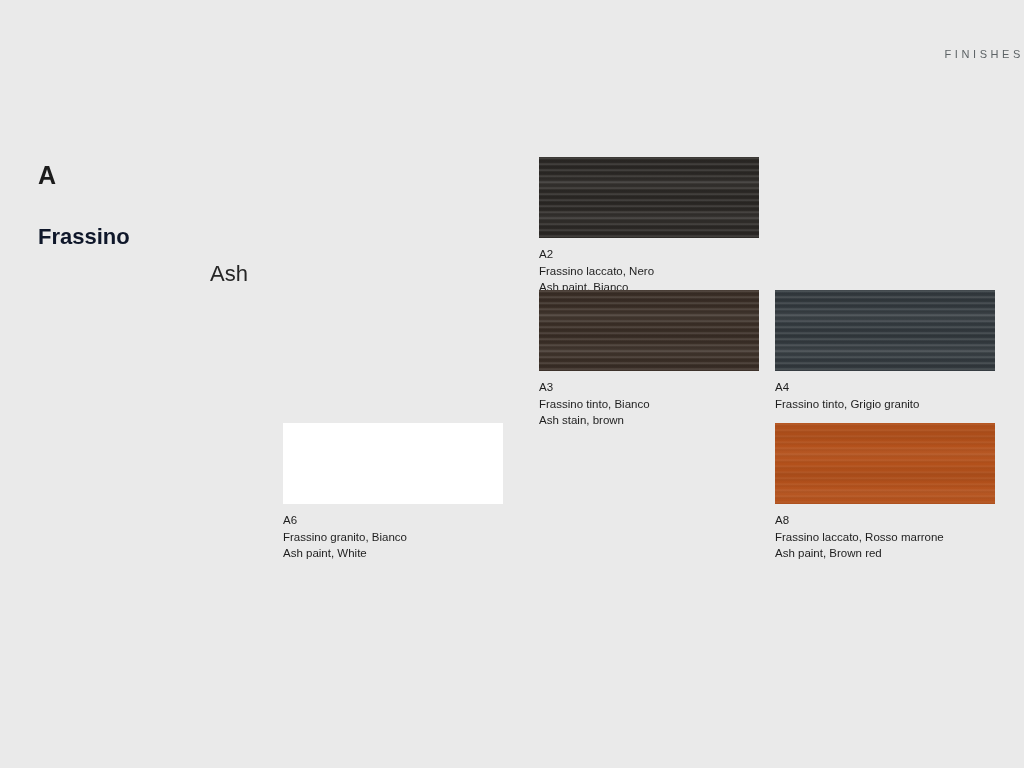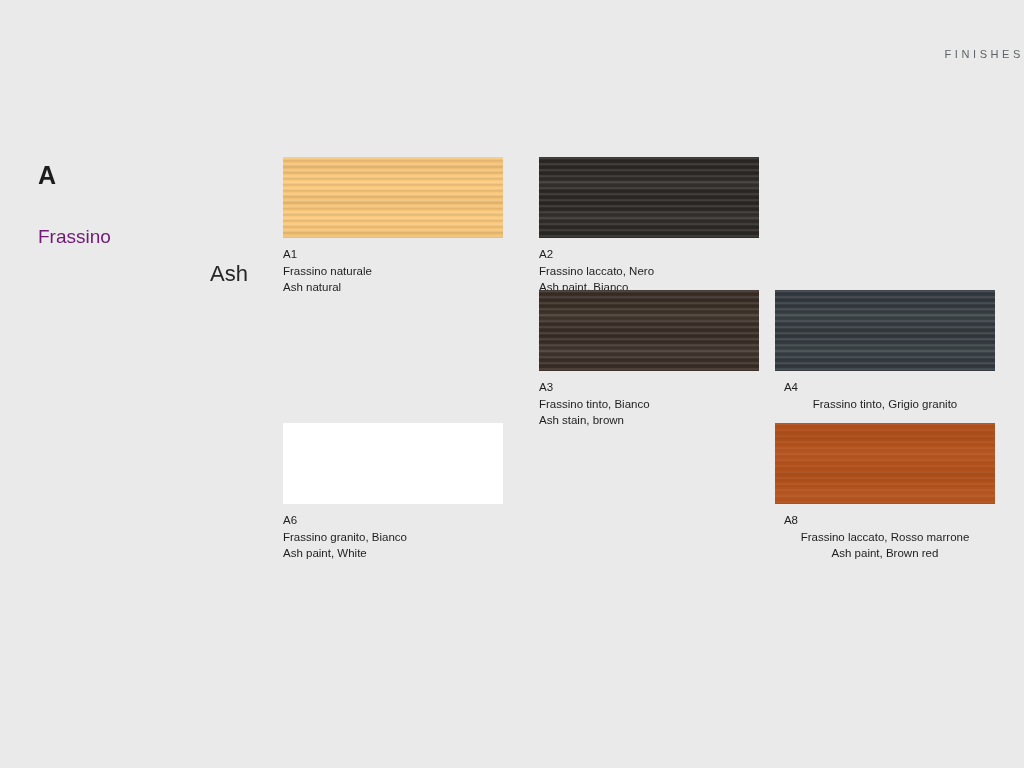--- a/index.html
+++ b/index.html
@@ -38,23 +38,23 @@
   }
   .category-letter {
     font-size: 25px;
     font-weight: bold;
     color: #1c1c1c;
     line-height: 30px;
     letter-spacing: 0.2px;
   }
   .category-name-it {
     margin-top: 32px;
-    font-size: 19px;
-    font-weight: 400;
-    color: #701a75;
+    font-size: 22px;
+    font-weight: 700;
+    color: #0f172a;
     line-height: 30px;
   }
   .category-name-en {
     margin-top: 7px;
     font-size: 22px;
     font-weight: 400;
     color: #262626;
     line-height: 30px;
     text-align: right;
   }
@@ -70,21 +70,21 @@
     position: relative;
     height: 133px;
   }
   .cell {
     position: absolute;
     top: 0;
     width: 220px;
   }
   .cell.col-0 { left: 0px; }
   .cell.col-1 { left: 256px; }
-  .cell.col-2 { left: 492px; text-align: center; }
+  .cell.col-2 { left: 492px; }
 
   .swatch {
     width: 220px;
     height: 81px;
     position: relative;
     overflow: hidden;
     background-color: #cccccc;
   }
   
   .swatch .grain {
@@ -176,32 +176,20 @@
 
 <div class="category">
   <div class="category-letter">A</div>
   <div class="category-name-it">Frassino</div>
   <div class="category-name-en">Ash</div>
 </div>
 
 <div class="grid">
 
   <div class="grid-row">
-    <div class="cell col-0">
-      <div class="swatch grain-strong" style="background-color: rgb(250, 200, 122);">
-          <span class="grain"></span>
-        </div>
-      <div class="caption">
-        <span class="code">A1</span>
-        <span class="desc">
-          <span class="desc-it">Frassino naturale</span>
-          <span class="desc-en">Ash natural</span>
-        </span>
-      </div>
-    </div>
     <div class="cell col-1">
       <div class="swatch grain-strong" style="background-color: rgb(44, 41, 38);">
           <span class="grain"></span>
         </div>
       <div class="caption">
         <span class="code">A2</span>
         <span class="desc">
           <span class="desc-it">Frassino laccato, Nero</span>
           <span class="desc-en">Ash paint, Bianco</span>
         </span>

